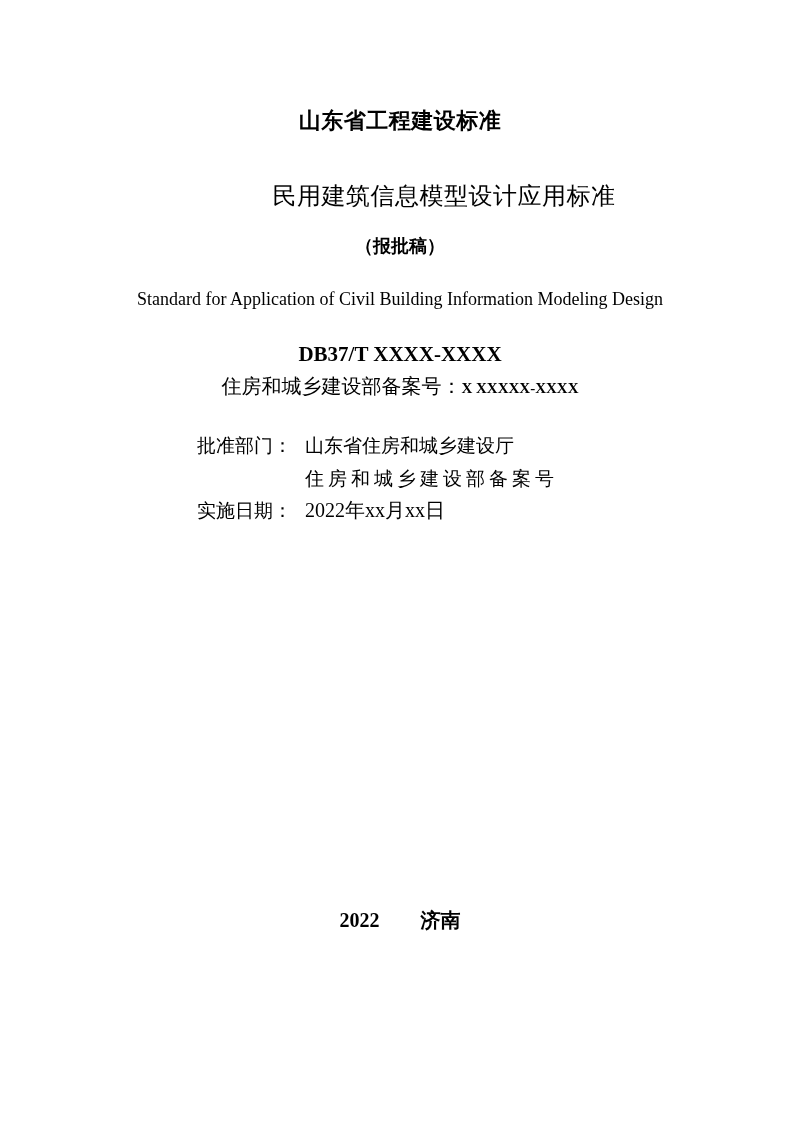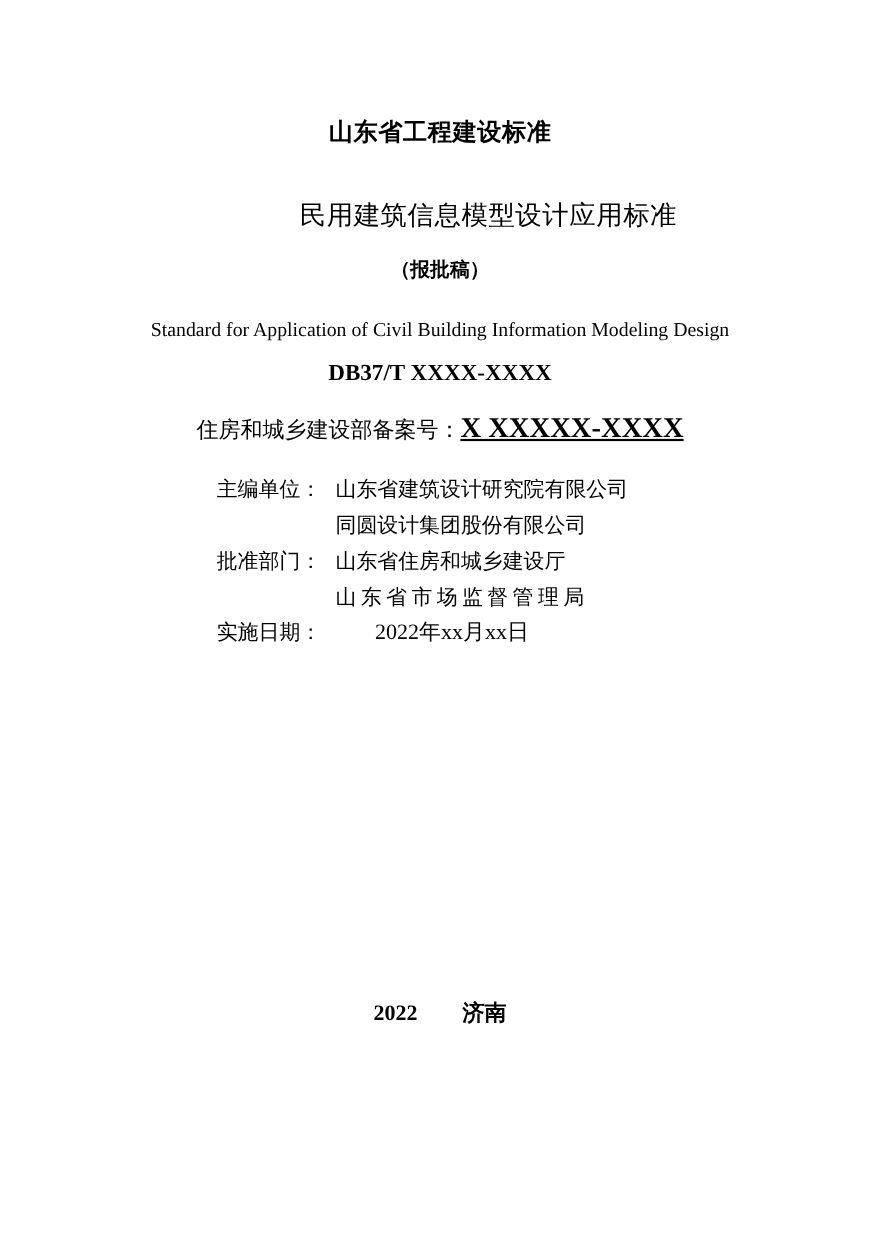--- a/index.html
+++ b/index.html
@@ -50,40 +50,39 @@
       font-family: "DejaVu Sans", "Liberation Sans", sans-serif;
       font-weight: bold;
       font-size: 18px;
     }
     .doc-title-en {
       top: 290px;
       font-family: "Liberation Serif", "DejaVu Serif", serif;
       font-size: 18px;
     }
     .std-number {
-      top: 328px;
+      top: 344px;
       font-family: "Liberation Serif", "DejaVu Serif", serif;
       font-weight: bold;
       font-size: 21px;
     }
     .record-line {
       top: 376px;
       font-size: 21px;
     }
     .record-label {
       font-family: "DejaVu Sans", "Liberation Sans", sans-serif;
       font-weight: normal;
       font-size: 20px;
       margin-top: 24px;
     }
     .record-value {
       font-family: "Liberation Serif", "DejaVu Serif", serif;
       font-weight: bold;
-      font-size: 26px;
-      text-decoration: underline;
+      font-size: 15px;
     }
     .info-block {
       position: absolute;
       left: 197px;
       top: 433px;
       width: 440px;
     }
     .info-row {
       display: flex;
       align-items: baseline;
@@ -100,21 +99,20 @@
     .info-value {
       font-family: "DejaVu Sans", "Liberation Sans", sans-serif;
       font-size: 19px;
     }
     .info-value.spaced {
       letter-spacing: 4px;
     }
     .date-value {
       font-family: "Liberation Serif", "DejaVu Serif", serif;
       font-size: 20px;
-      margin-left: 36px;
     }
     .footer-line {
       top: 910px;
       font-weight: bold;
       font-size: 20px;
     }
     .footer-year {
       font-family: "Liberation Serif", "DejaVu Serif", serif;
       font-weight: bold;
       margin-right: 41px;
@@ -138,34 +136,26 @@
   <div class="line doc-title-en">Standard for Application of Civil Building Information Modeling Design</div>
 
   <div class="line std-number">DB37/T XXXX-XXXX</div>
 
   <div class="line record-line">
     <span class="record-label">住房和城乡建设部备案号：</span><span class="record-value">X XXXXX-XXXX</span>
   </div>
 
   <div class="info-block">
     <div class="info-row">
-      <span class="info-label">主编单位：</span>
-      <span class="info-value">山东省建筑设计研究院有限公司</span>
-    </div>
-    <div class="info-row">
-      <span class="info-label"></span>
-      <span class="info-value">同圆设计集团股份有限公司</span>
-    </div>
-    <div class="info-row">
       <span class="info-label">批准部门：</span>
       <span class="info-value">山东省住房和城乡建设厅</span>
     </div>
     <div class="info-row">
       <span class="info-label"></span>
-      <span class="info-value spaced">山东省市场监督管理局</span>
+      <span class="info-value spaced">住房和城乡建设部备案号</span>
     </div>
     <div class="info-row">
       <span class="info-label">实施日期：</span>
       <span class="date-value">2022年xx月xx日</span>
     </div>
   </div>
 
   <div class="line footer-line">
     <span class="footer-year">2022</span><span class="footer-city">济南</span>
   </div>

